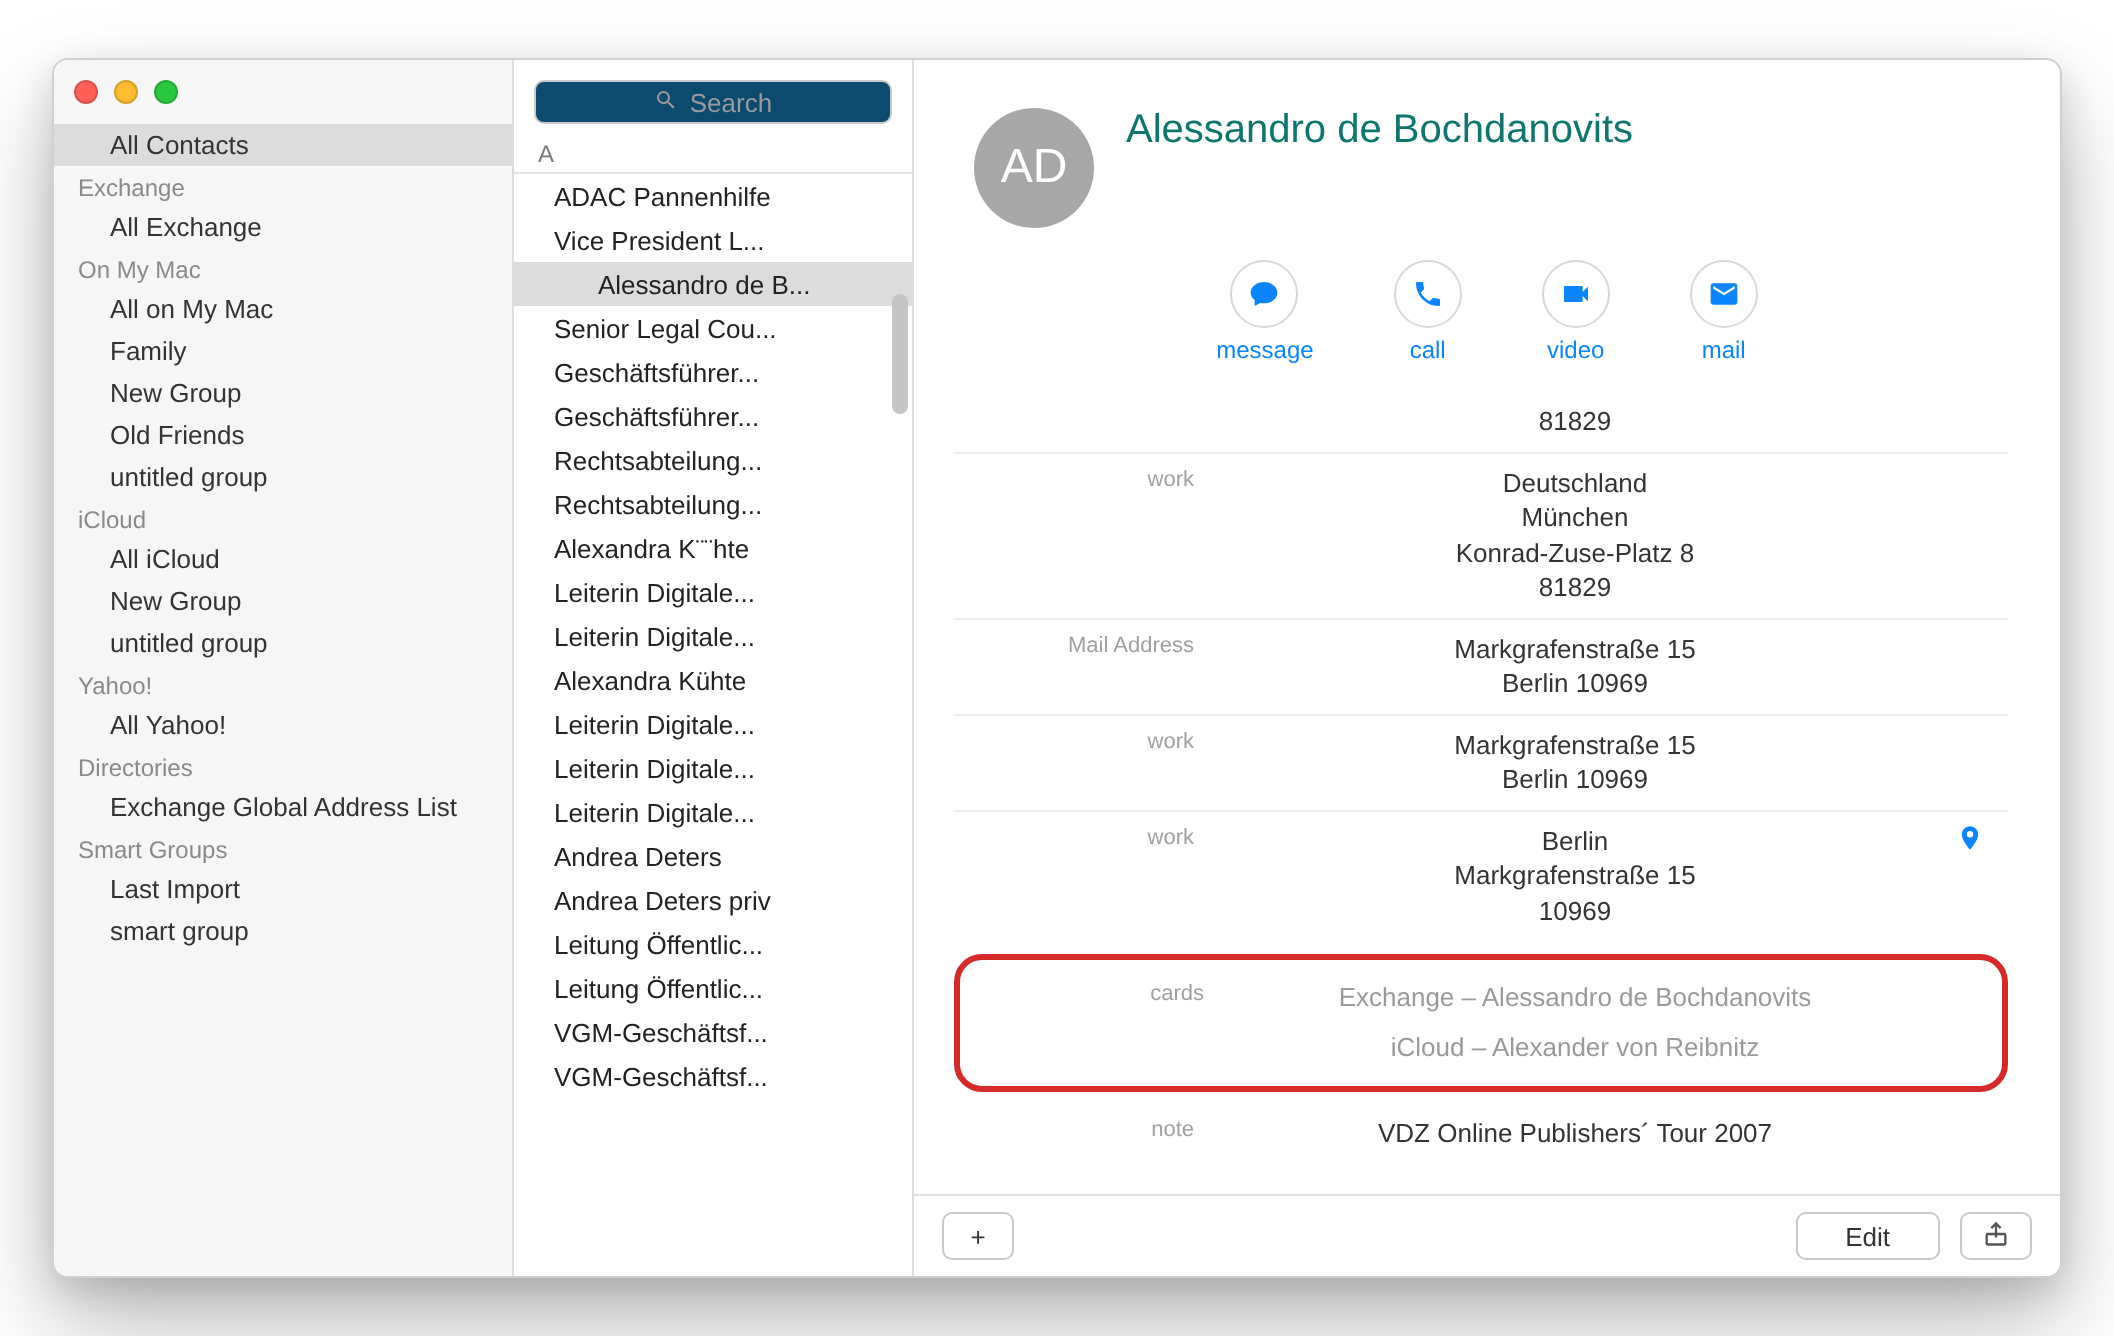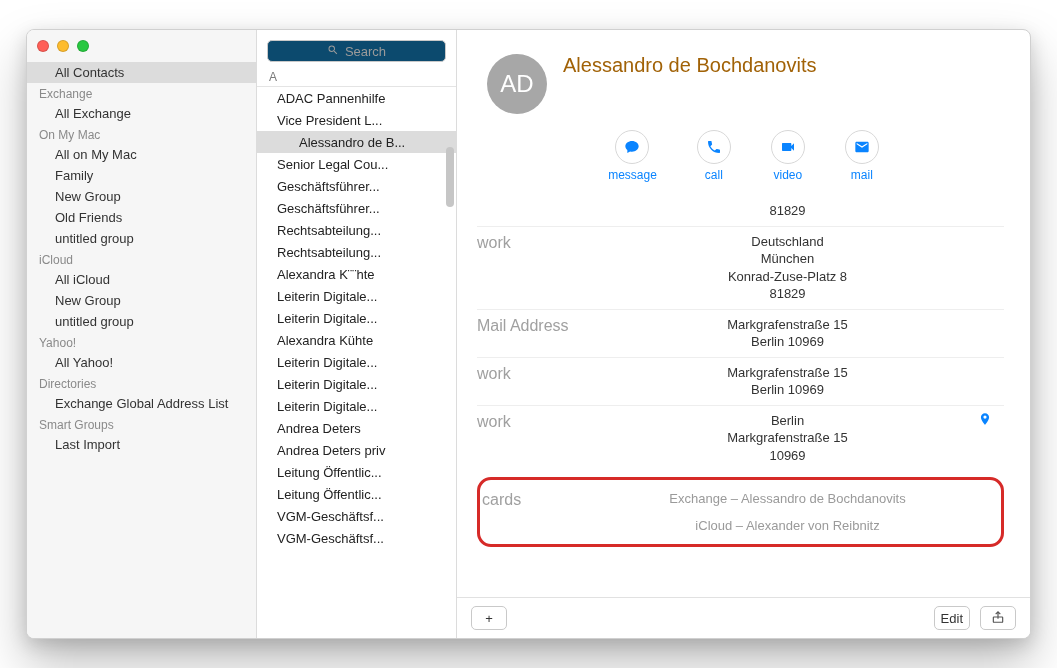--- a/index.html
+++ b/index.html
@@ -89,21 +89,21 @@
   .header {
     display:flex; align-items:flex-start; gap:16px;
     padding:24px 24px 10px 30px;
   }
   .avatar {
     width:60px;height:60px;border-radius:50%;
     background:#a7a7a7; color:#fff;
     display:flex;align-items:center;justify-content:center;
     font-size:24px;
   }
-  .contact-name { font-size:20px; color:#a16207; }
+  .contact-name { font-size:20px; color:#0f766e; }
   .actions {
     display:flex; gap:40px; justify-content:center;
     padding:6px 0 10px 0;
     margin: 0 20px;
   }
   .action { display:flex; flex-direction:column; align-items:center; gap:4px; cursor:default;}
   .action .icon {
     width:34px;height:34px;border-radius:50%;
     border:1px solid #d8d8d8;
     display:flex;align-items:center;justify-content:center;
@@ -116,42 +116,42 @@
     font-size:13px;
   }
   .field-row {
     display:grid;
     grid-template-columns: 120px 1fr 26px;
     align-items:start;
     column-gap:6px;
     padding:6px 0;
   }
   .field-row.border-top { border-top:1px solid #eee; }
-  .field-label { text-align:left; color:#a0a0a0; font-size:16px; padding-top:1px;}
+  .field-label { text-align:right; color:#a0a0a0; font-size:11px; padding-top:1px;}
   .field-value { color:#333; line-height:1.35;text-align:center; }
   .field-value.grey { color:#9a9a9a; }
   .pin svg{ width:14px;height:14px; fill:#0a84ff; }
   .highlight-box {
     border:3px solid #d62a28;
     border-radius:14px;
     padding:4px 2px;
     margin:6px 0;
   }
   .detail-footer {
     border-top:1px solid #e1e1e1;
     display:flex; align-items:center; justify-content:space-between;
     padding:8px 14px;
     background:#fff;
   }
   .btn {
     border:1px solid #c9c9c9; border-radius:5px;
     background:#fff; height:24px;
     display:inline-flex; align-items:center; justify-content:center;
     font-size:13px; color:#333; cursor:default;
-    padding:0 6px;
+    padding:0 24px;
   }
   .btn.icon-only { width:36px; padding:0; }
   .footer-right { display:flex; gap:10px; }
 </style>
 </head>
 <body>
 
 <div class="window">
 
   <div class="sidebar">
@@ -173,20 +173,21 @@
         <div class="group-label">iCloud</div>
         <div class="side-item">All iCloud</div>
         <div class="side-item">New Group</div>
         <div class="side-item">untitled group</div>
         <div class="group-label">Yahoo!</div>
         <div class="side-item">All Yahoo!</div>
         <div class="group-label">Directories</div>
         <div class="side-item">Exchange Global Address List</div>
         <div class="group-label">Smart Groups</div>
         <div class="side-item">Last Import</div>
+        <div class="side-item">smart group</div>
       </div>
   </div>
 
   <div class="list-col">
     <div class="search-wrap">
       <div class="search">
         <span>
           <svg viewBox="0 0 24 24">
               <path d="M15.5 14h-.79l-.28-.27A6.471 6.471 0 0016 9.5 6.5 6.5 0 109.5 16c1.61 0 3.09-.59 4.23-1.57l.27.28v.79l5 4.99L20.49 19l-4.99-5zm-6 0C7.01 14 5 11.99 5 9.5S7.01 5 9.5 5 14 7.01 14 9.5 11.99 14 9.5 14z"></path>
             </svg>
@@ -300,20 +301,25 @@
           <div class="field-value grey">Exchange – Alessandro de Bochdanovits</div>
           <div></div>
         </div>
         <div class="field-row" style="padding-top:2px;gap:23px;">
           <div class="field-label"></div>
           <div class="field-value grey">iCloud – Alexander von Reibnitz</div>
           <div></div>
         </div>
       </div>
 
+      <div class="field-row">
+        <div class="field-label">note</div>
+        <div class="field-value">VDZ Online Publishers´ Tour 2007</div>
+        <div></div>
+      </div>
       <div class="field-row" style="padding-top:18px;">
 
         <div></div>
       </div>
     </div>
 
     <div class="detail-footer">
       <div class="btn icon-only">
         <span>+</span>
       </div>

